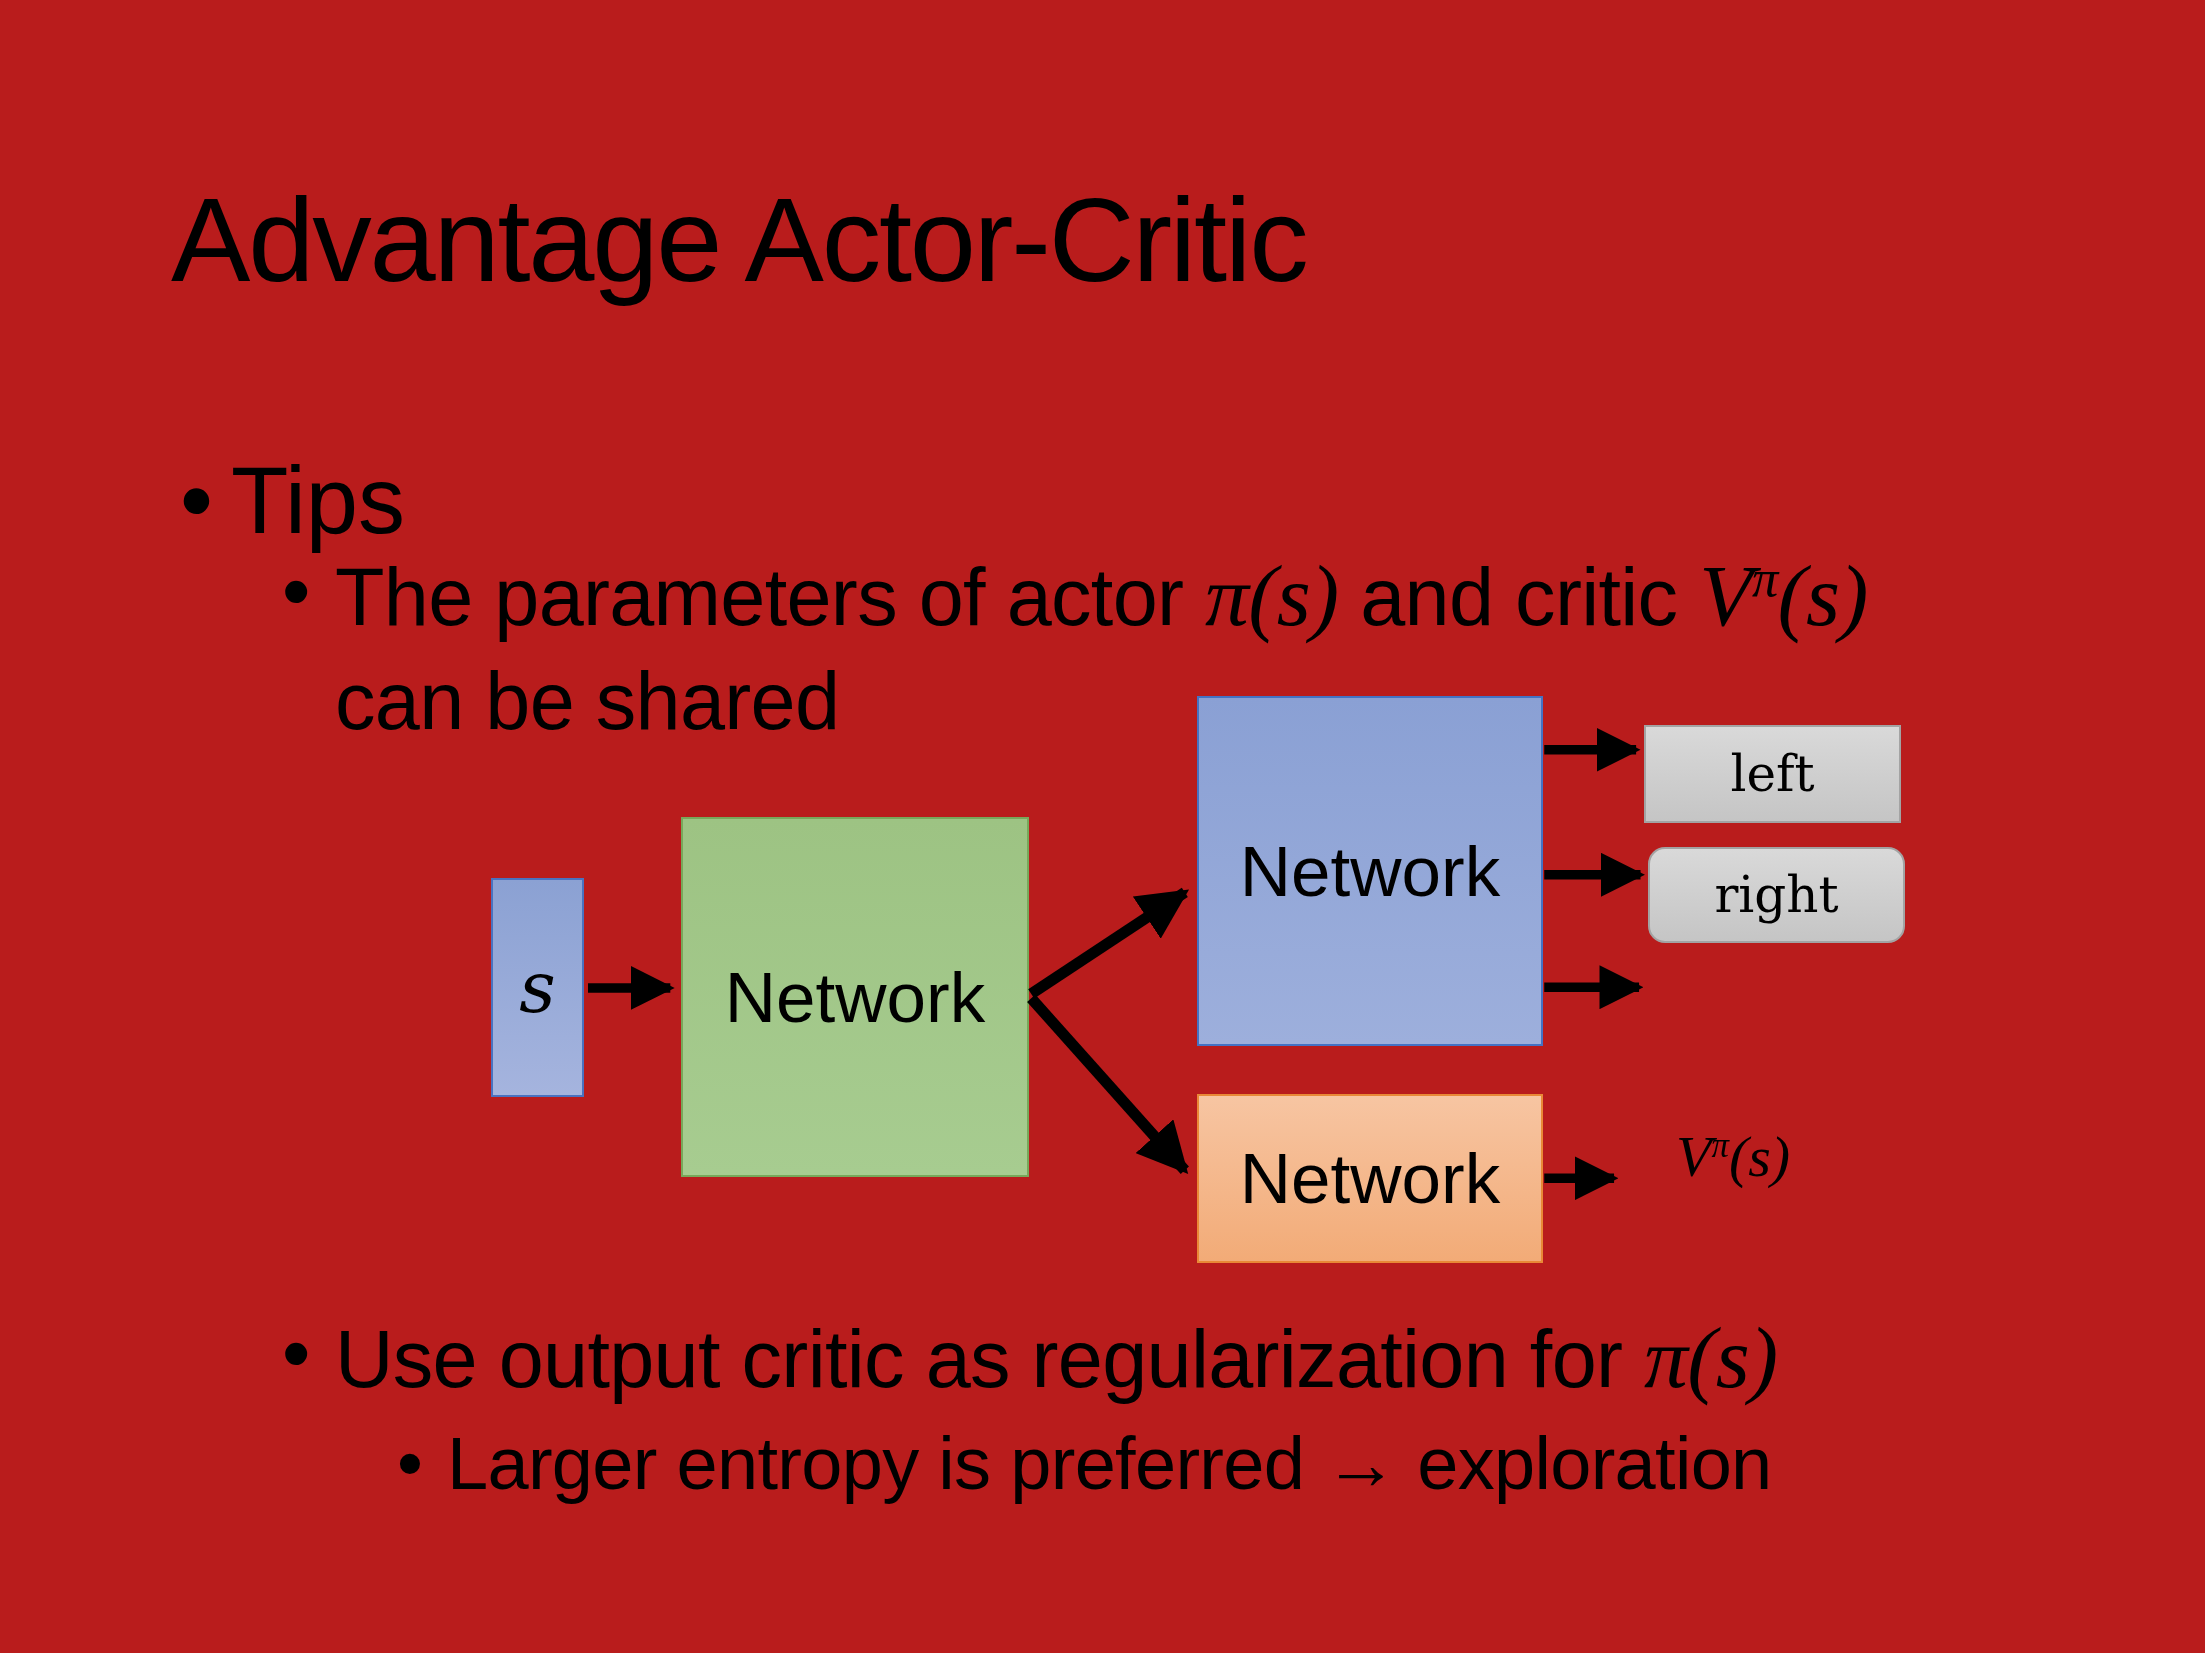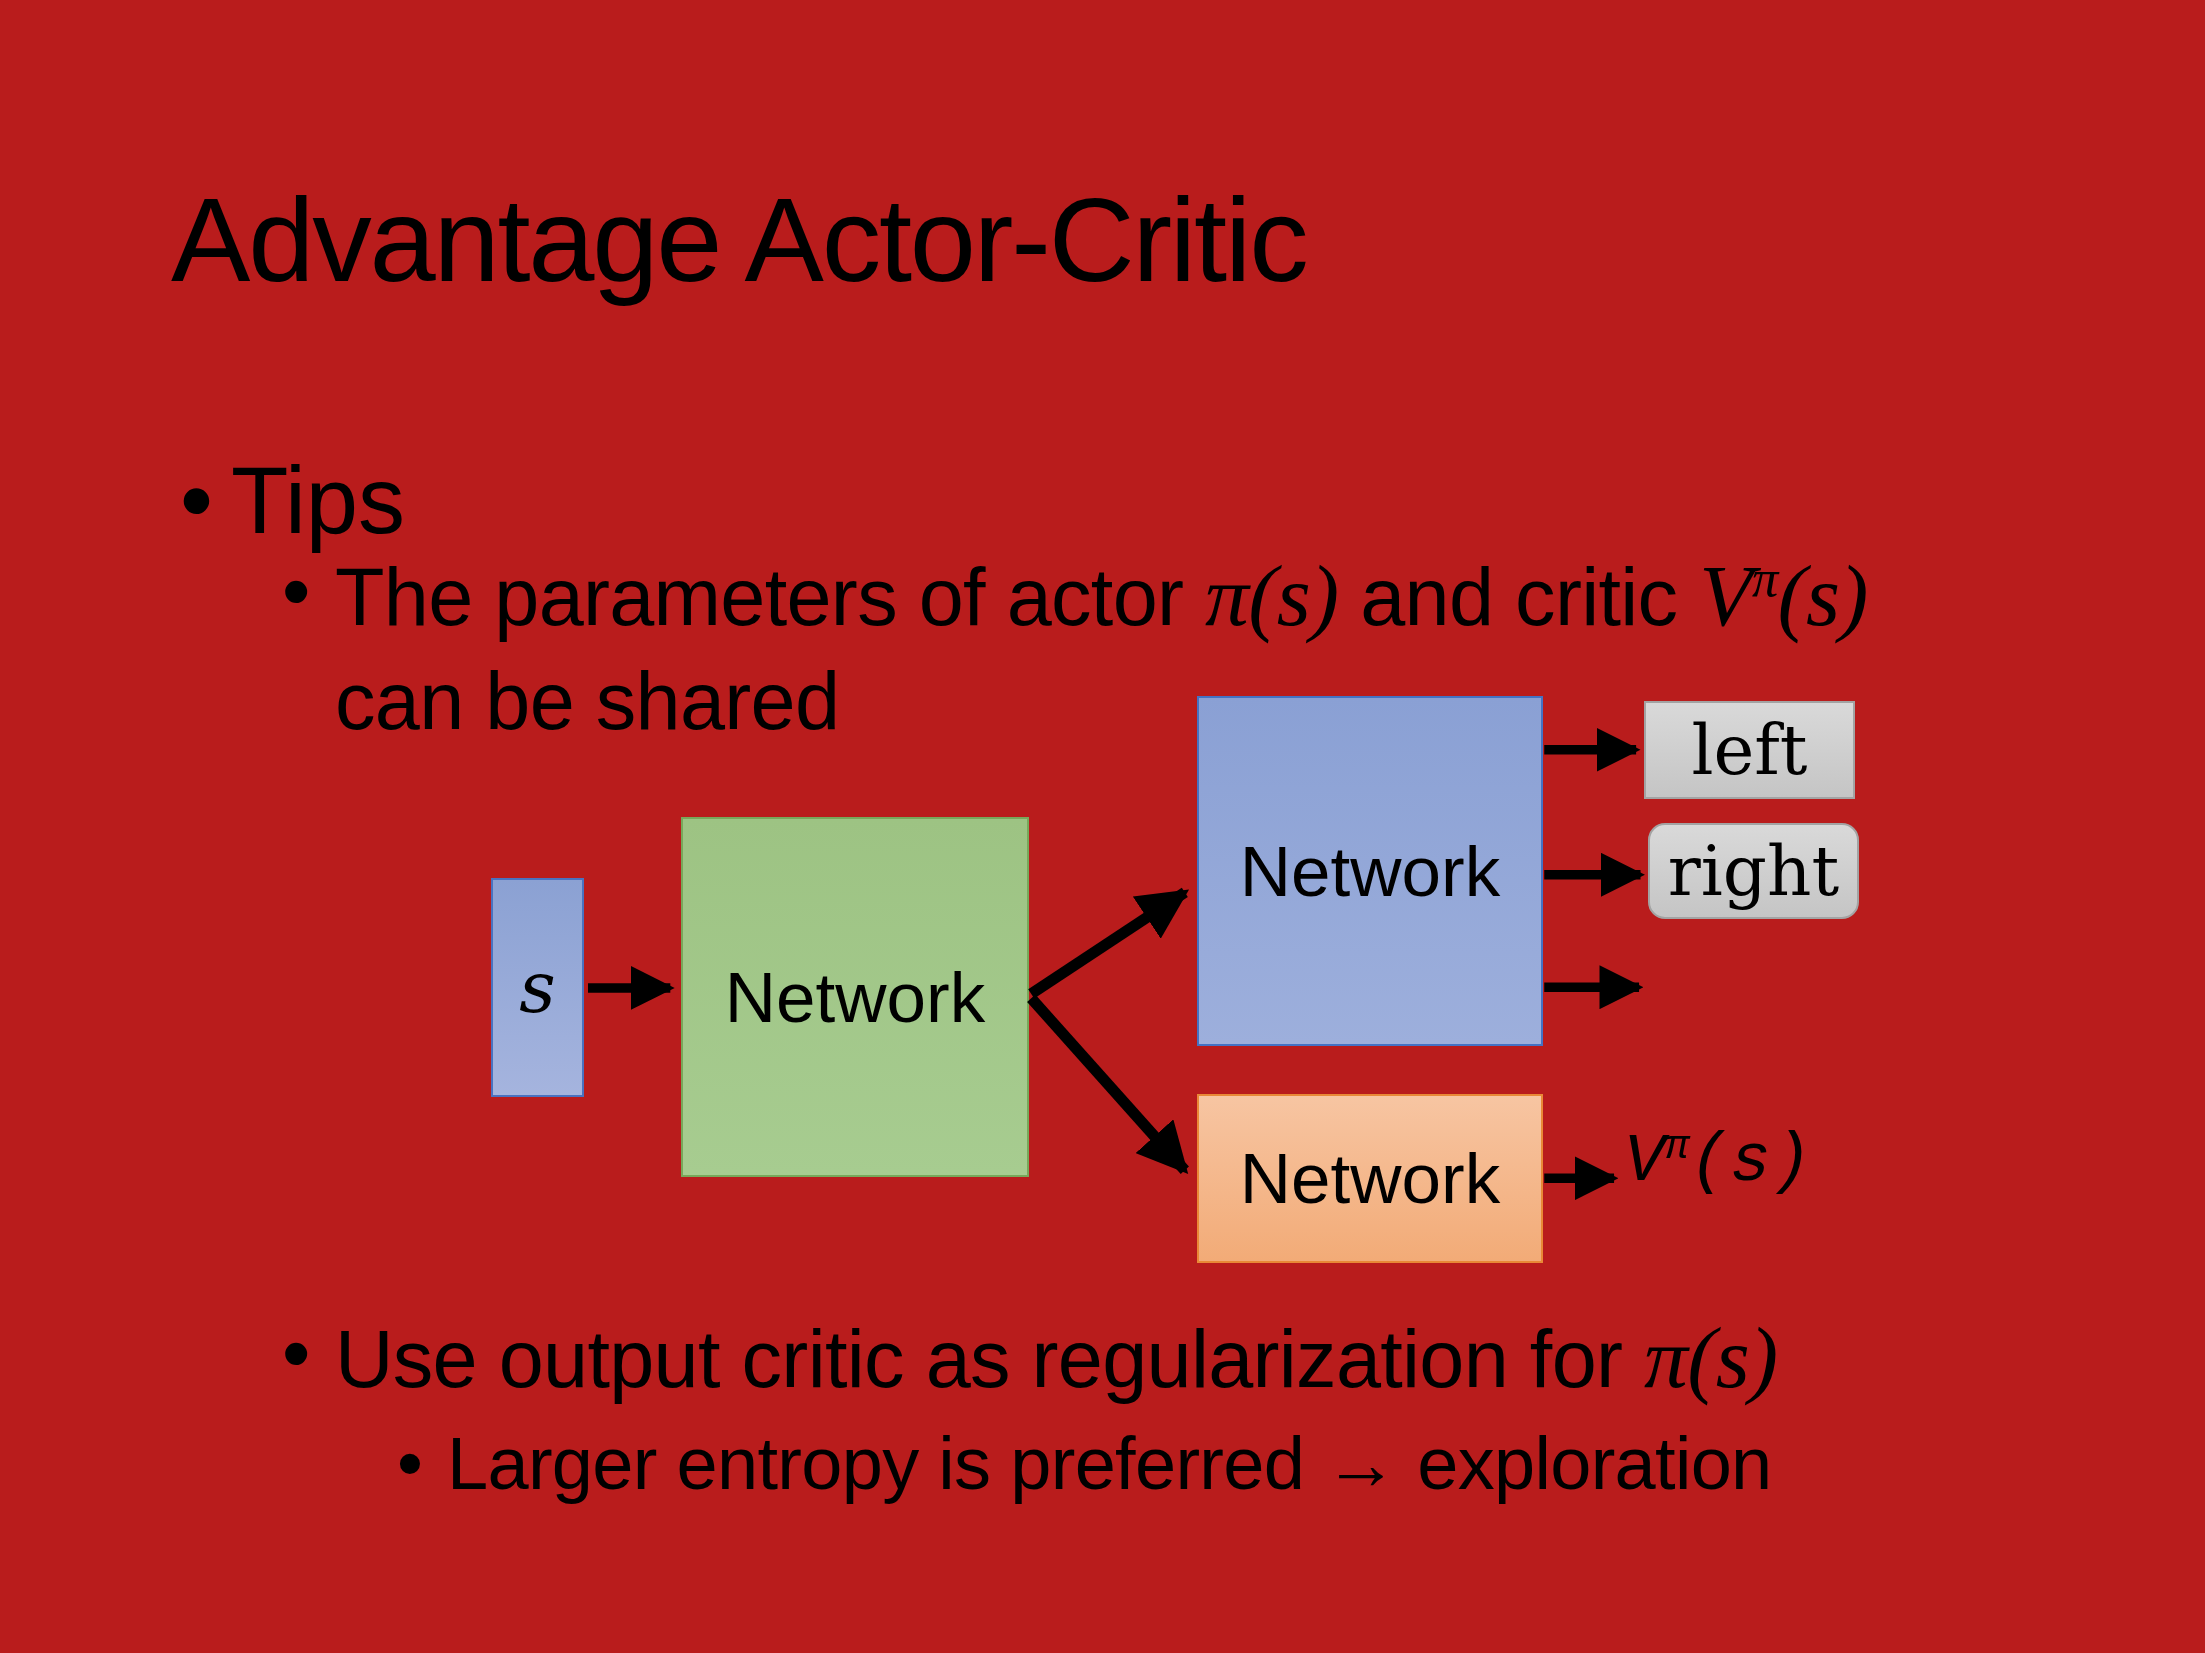--- a/index.html
+++ b/index.html
@@ -55,32 +55,32 @@
     border-color:#4472c4;
     font-size:71px;
   }
   .bx-critic{
     left:1197px;top:1094px;width:346px;height:169px;
     background:linear-gradient(180deg,#f7c5a2 0%,#f2ab77 100%);
     border-color:#e98836;
     font-size:71px;
   }
   .bx-action{
-    width:211px;background:linear-gradient(180deg,#d9d9d9 0%,#c5c5c5 100%);
+    width:257px;background:linear-gradient(180deg,#d9d9d9 0%,#c5c5c5 100%);
     border-color:#a3a3a3;
-    font-family:"DejaVu Serif","Liberation Serif",serif;font-size:69px;
+    font-family:"DejaVu Serif","Liberation Serif",serif;font-size:50px;margin-top:24px;
   }
   .bx-left {left:1644px;top:701px; height:98px;}
   .bx-right{left:1648px;top:823px;height:96px;border-radius:17px;}
   .bx-fire {left:1647px;top:939px;height:96px;}
   
   .vout{
-    position:absolute;left:1624px;top:1123px;
-    font-family:Liberation Mono, monospace;
-    font-style:italic;font-size:68px;white-space:nowrap;
+    position:absolute;left:1676px;top:1123px;
+    font-family:Liberation Serif, serif;
+    font-style:italic;font-size:58px;white-space:nowrap;
   }
   
   #arrows{position:absolute;left:0;top:0;width:2205px;height:1654px;pointer-events:none;}
   #arrows line{stroke:#000;}
 </style>
 </head>
 <body>
 
 <div id="slide">
 

